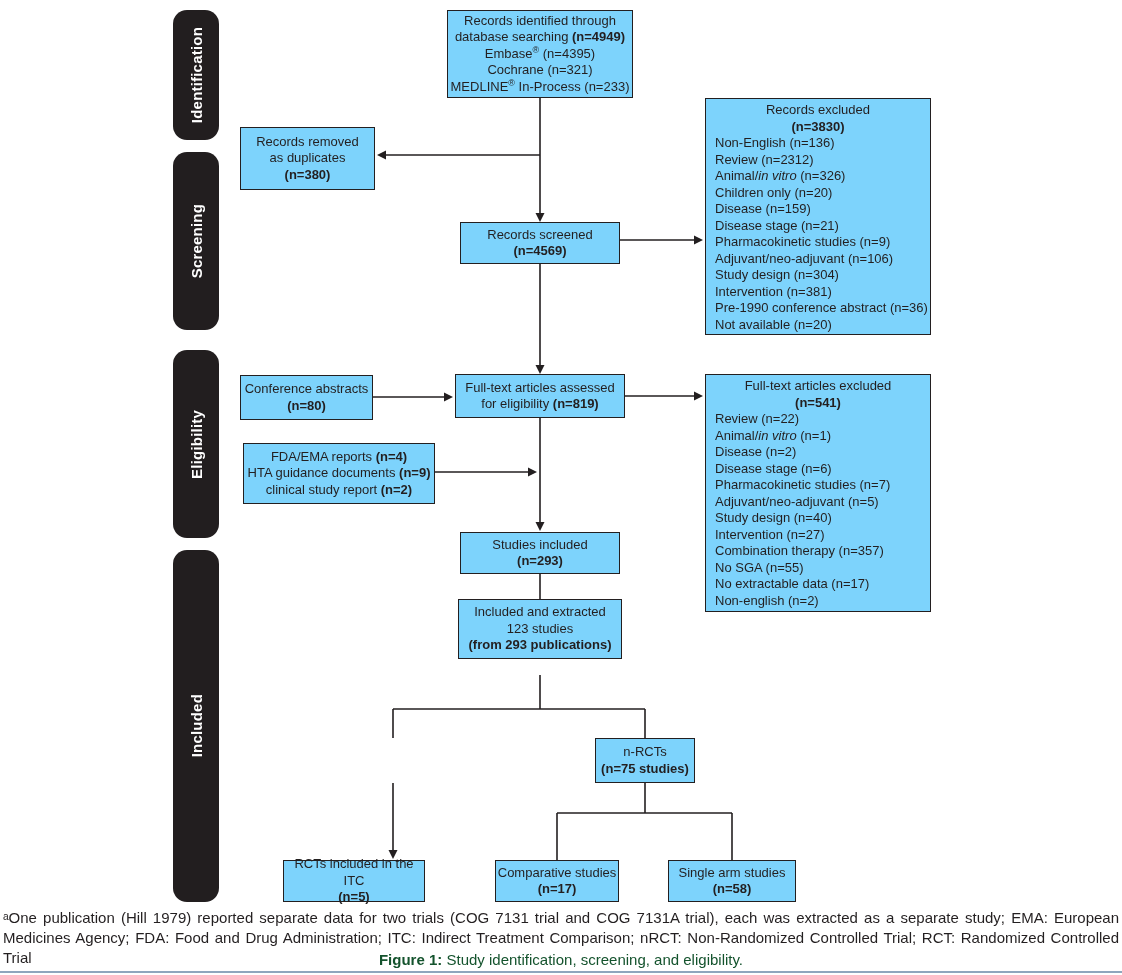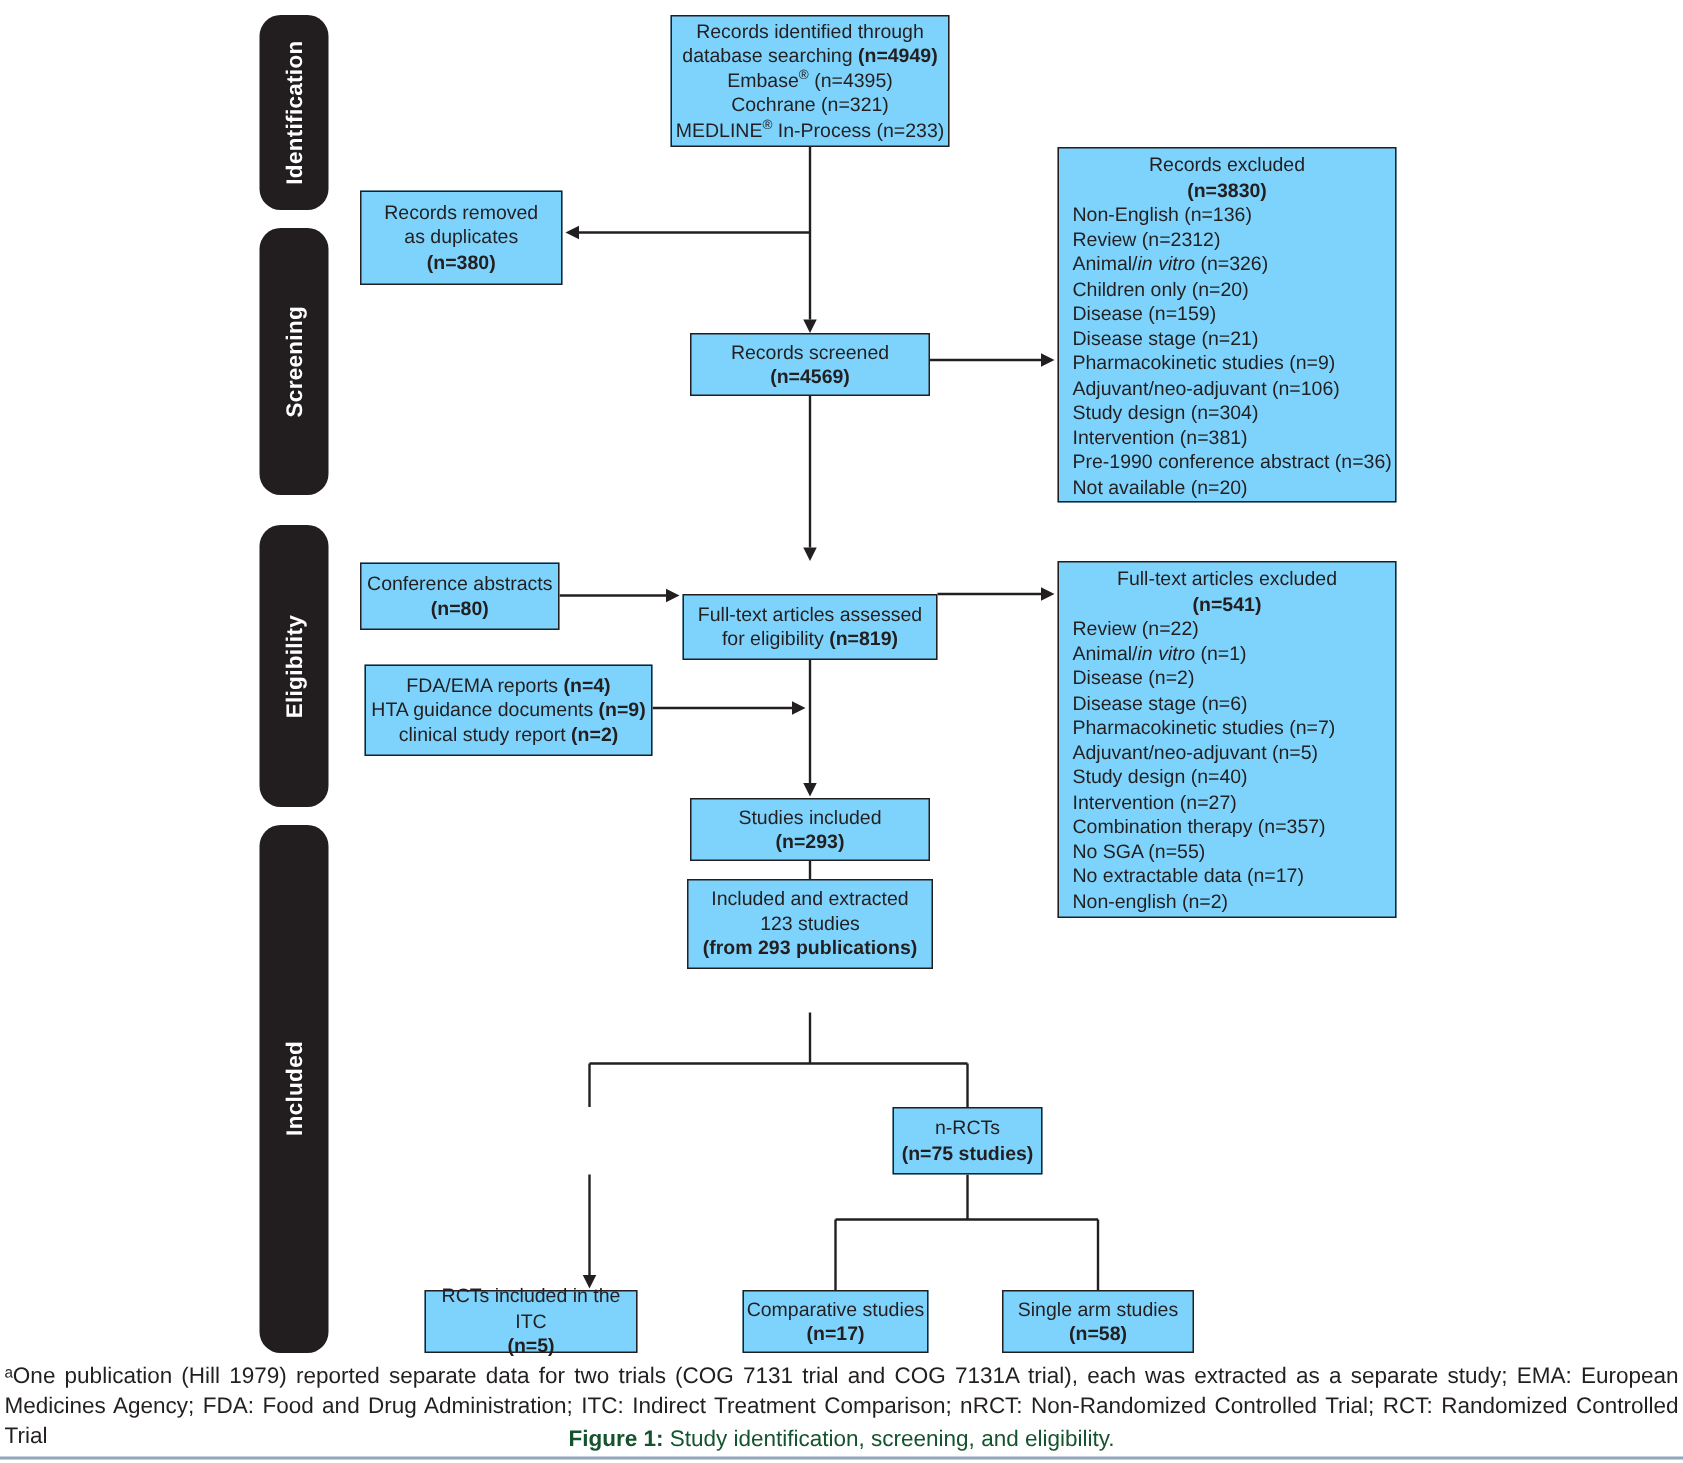--- a/index.html
+++ b/index.html
@@ -32,21 +32,21 @@
   .box sup{font-size:9px;line-height:0;}
   #b-records_identified{left:447px;top:10px;width:186px;height:88px;}
   #b-records_removed{left:240px;top:127px;width:135px;height:63px;}
   #b-records_excluded{left:705px;top:98px;width:226px;height:237px;}
   #b-records_screened{left:460px;top:222px;width:160px;height:42px;}
   #b-conference_abstracts{left:240px;top:375px;width:133px;height:45px;}
   #b-fulltext_assessed{left:455px;top:374px;width:170px;height:44px;}
   #b-fulltext_excluded{left:705px;top:374px;width:226px;height:238px;}
   #b-fda_ema_reports{left:243px;top:443px;width:192px;height:61px;}
   #b-studies_included{left:460px;top:532px;width:160px;height:42px;}
-  #b-included_extracted{left:458px;top:586px;width:164px;height:60px;}
+  #b-included_extracted{left:458px;top:599px;width:164px;height:60px;}
   #b-rcts{left:343px;top:738px;width:100px;height:45px;}
   #b-n_rcts{left:595px;top:738px;width:100px;height:45px;}
   #b-rcts_itc{left:283px;top:860px;width:142px;height:42px;}
   #b-comparative_studies{left:495px;top:860px;width:124px;height:42px;}
   #b-single_arm_studies{left:668px;top:860px;width:128px;height:42px;}
   
   #connectors{position:absolute;left:0;top:0;width:1122px;height:975px;pointer-events:none;}
   
   .footnote{
     position:absolute;left:3px;top:908px;width:1116px;
@@ -136,21 +136,21 @@
       <div class="bitem">Not available (n=20)</div>
     </div>
   <div class="box" id="b-records_screened" style="border-color: rgb(35, 31, 32);">
       <div class="bline">Records screened</div>
       <div class="bline"><b>(n=4569)</b></div>
     </div>
   <div class="box" id="b-conference_abstracts" style="border-color: rgb(35, 31, 32); justify-content: center;">
       <div class="bline">Conference abstracts</div>
       <div class="bline"><b>(n=80)</b></div>
     </div>
-  <div class="box" id="b-fulltext_assessed" style="border-color: rgb(35, 31, 32); margin-top: 22px;">
+  <div class="box" id="b-fulltext_assessed" style="border-color: rgb(35, 31, 32);">
       <div class="bline">Full-text articles assessed</div>
       <div class="bline">for eligibility <b>(n=819)</b></div>
     </div>
   <div class="box listbox" id="b-fulltext_excluded" style="border-color: rgb(35, 31, 32);">
       <div class="bline">Full-text articles excluded</div>
       <div class="bline"><b>(n=541)</b></div>
       <div class="bitem">Review (n=22)</div>
       <div class="bitem">Animal/<i>in vitro</i> (n=1)</div>
       <div class="bitem">Disease (n=2)</div>
       <div class="bitem">Disease stage (n=6)</div>

